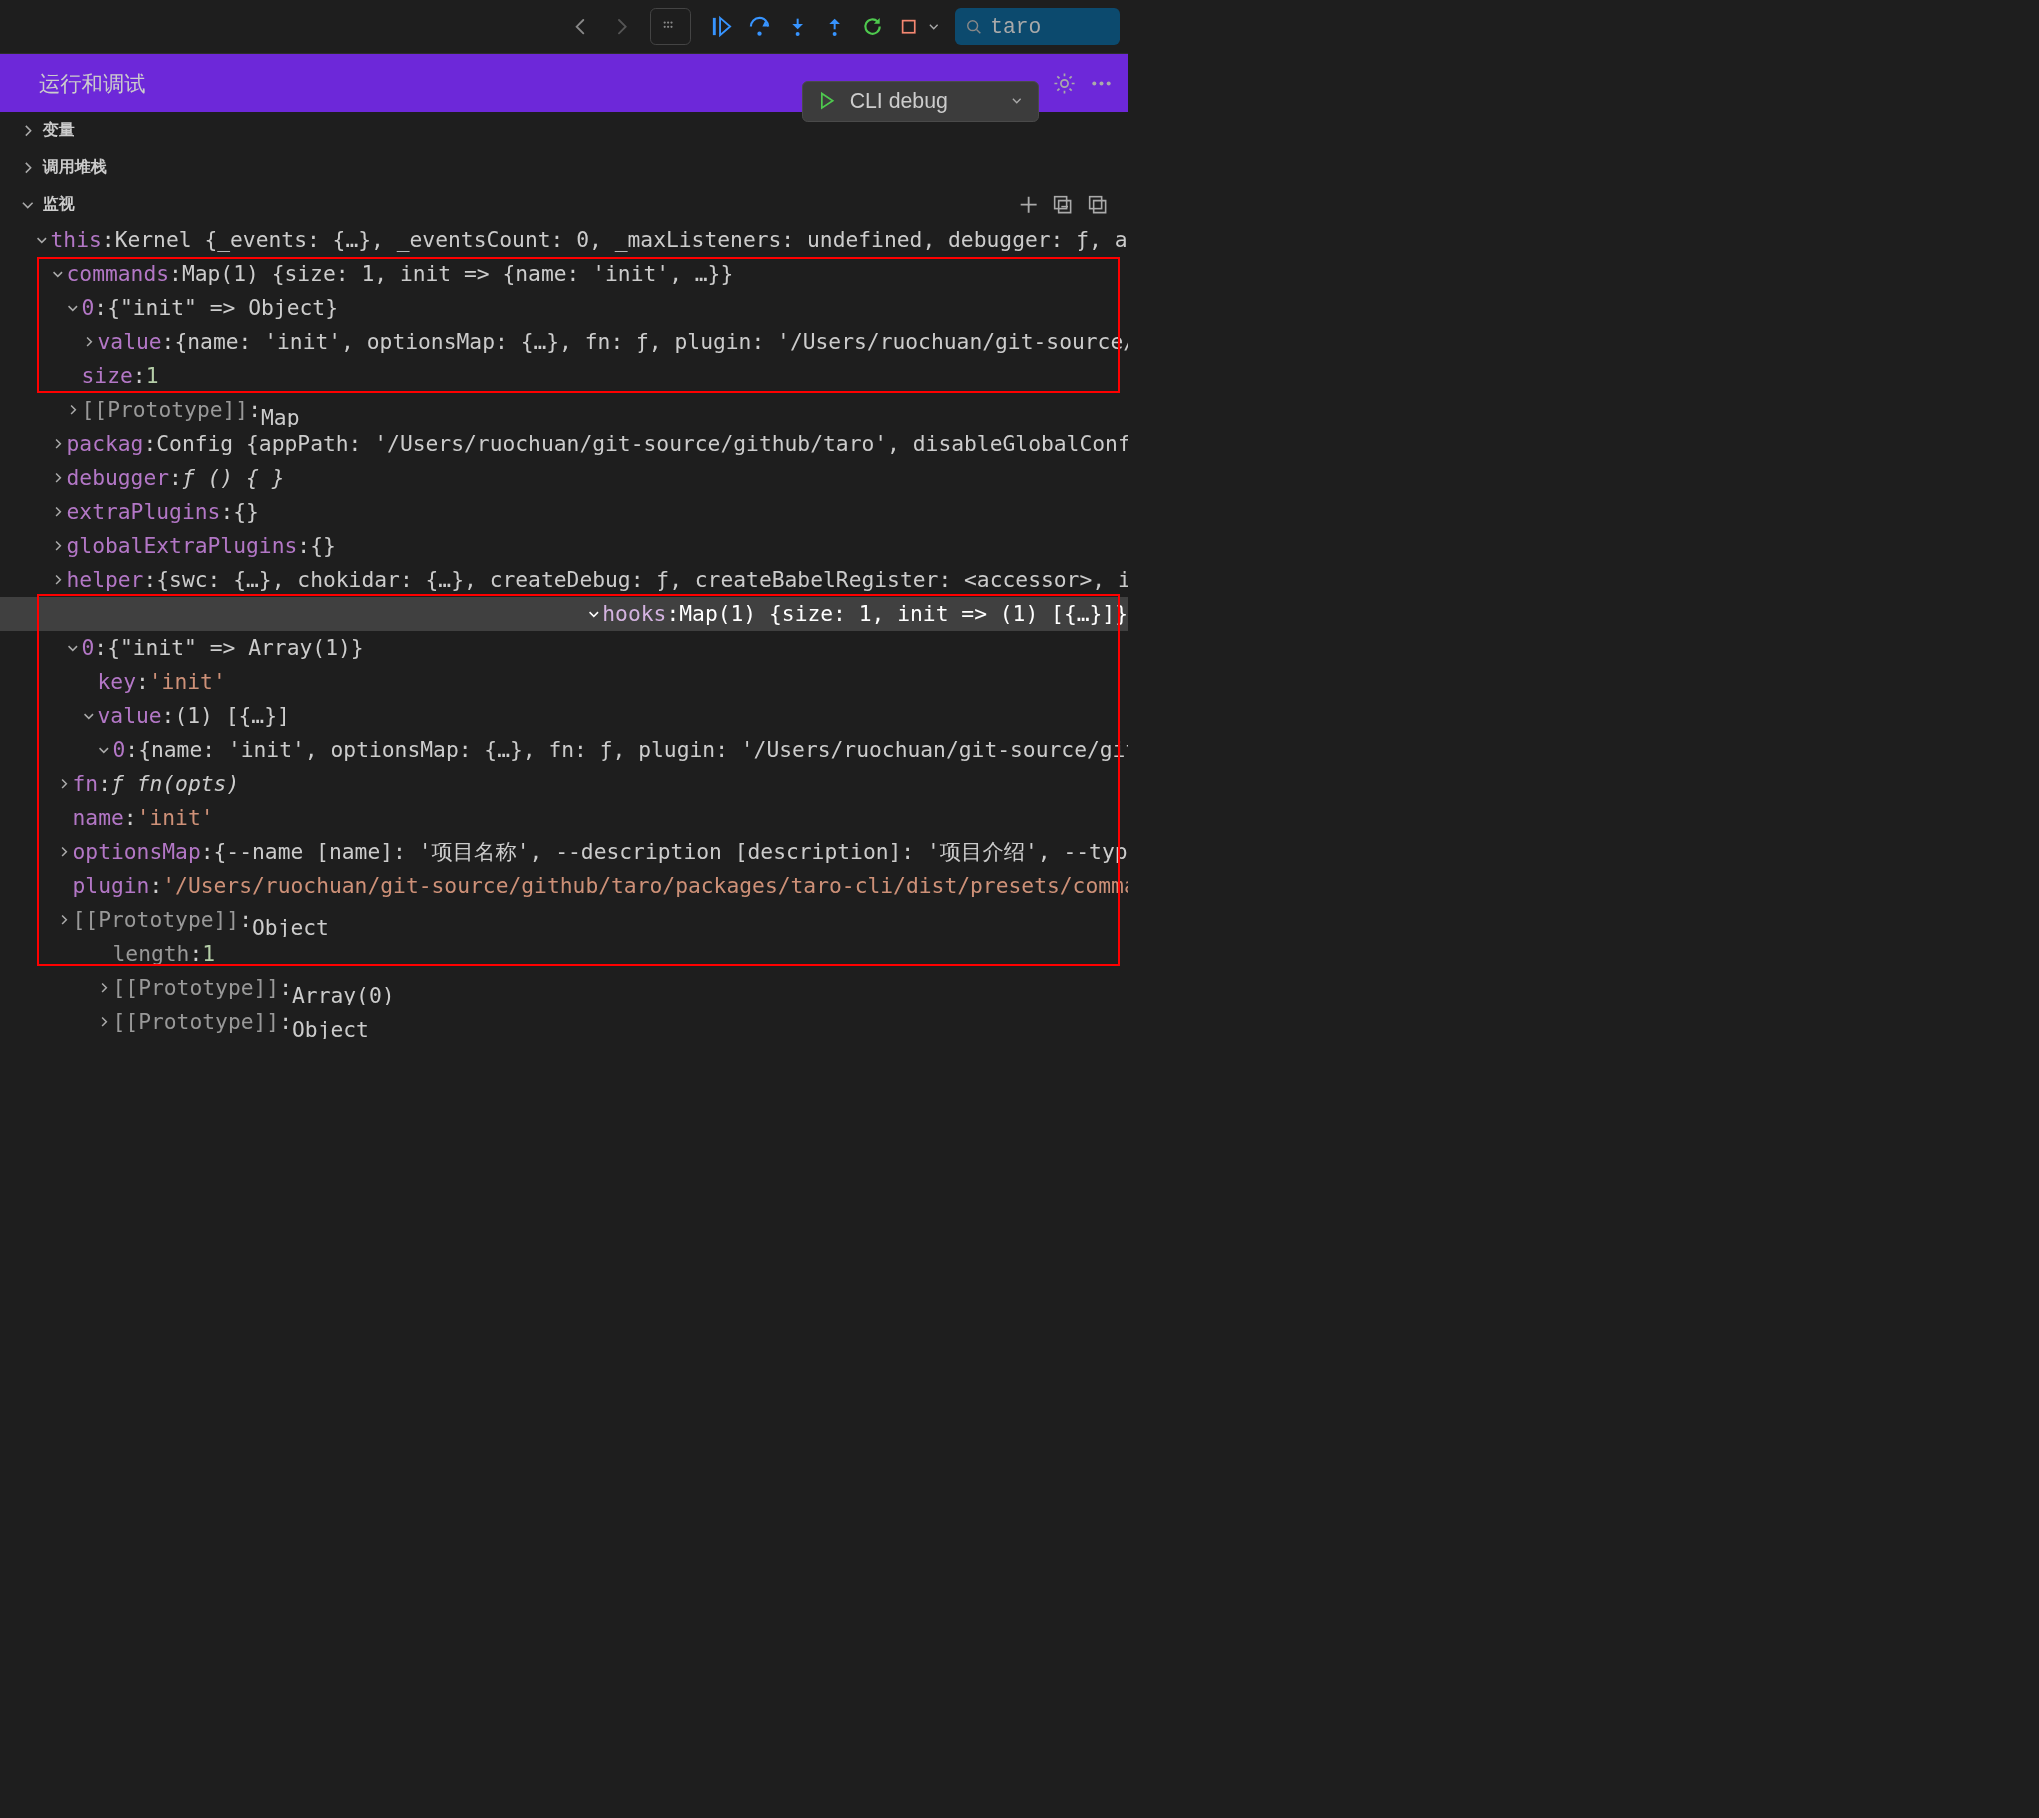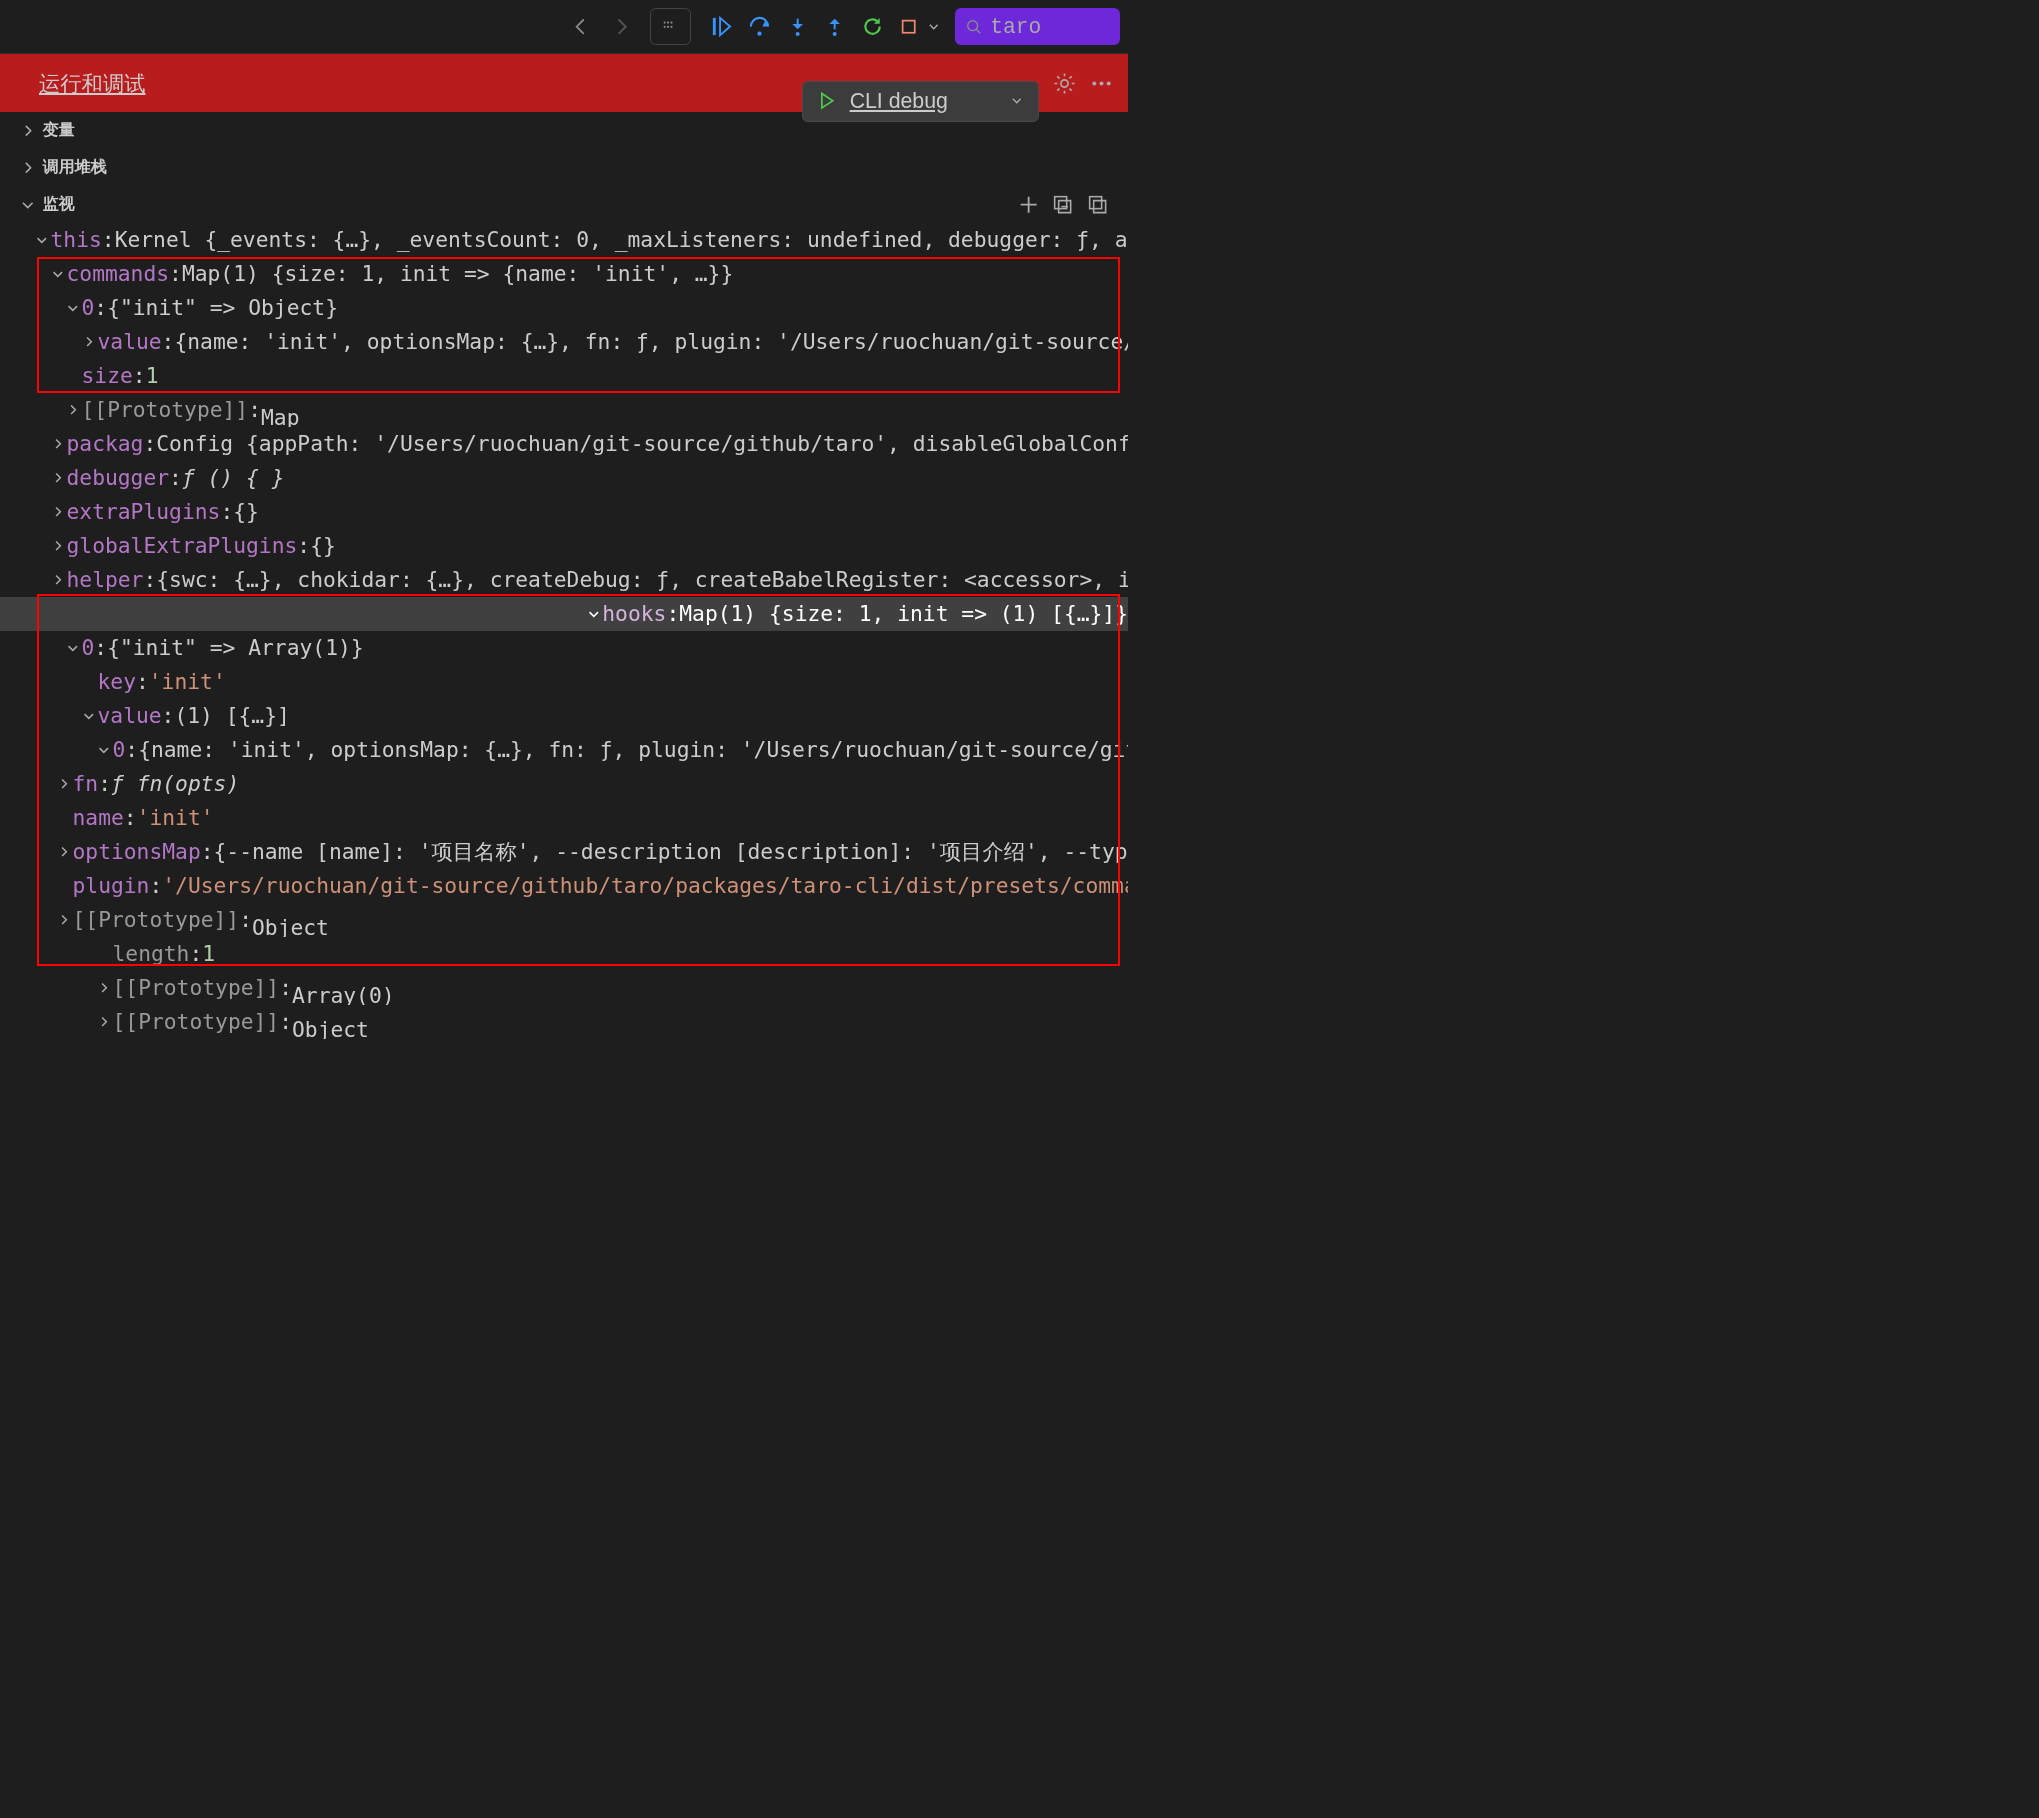--- a/index.html
+++ b/index.html
@@ -62,40 +62,39 @@
     .debug-step-over { color: #3794ff; }
     .debug-step-into { color: #3794ff; }
     .debug-step-out { color: #3794ff; }
     .debug-restart { color: #4ec94e; }
     .debug-stop { color: #f48771; }
     .debug-chevron { color: #aaa; margin-left: -7.8px; }
     
     .search-box {
       height: 37px;
       min-width: 165px;
-      background: #6d28d9;
+      background: #0c4a6e;
       border-radius: 5.8px;
       display: flex;
       align-items: center;
       padding: 0 9.7px;
       gap: 7.8px;
       color: #aaa;
     }
     .search-box .icon { color: #888; flex-shrink: 0; }
     .search-box .text { white-space: nowrap; }
     
     
     .panel-header {
       height: 58px;
       display: flex;
       align-items: center;
       padding: 0 15.5px 0 39px;
       justify-content: space-between;
-      background: #b91c1c;
-      text-decoration: underline;
+      background: #6d28d9;
     }
     .panel-title {
       color: #cccccc;
       font-family: -apple-system, sans-serif;
       font-size: 21.3px;
     }
     .panel-actions {
       display: flex;
       align-items: center;
       gap: 13.6px;

